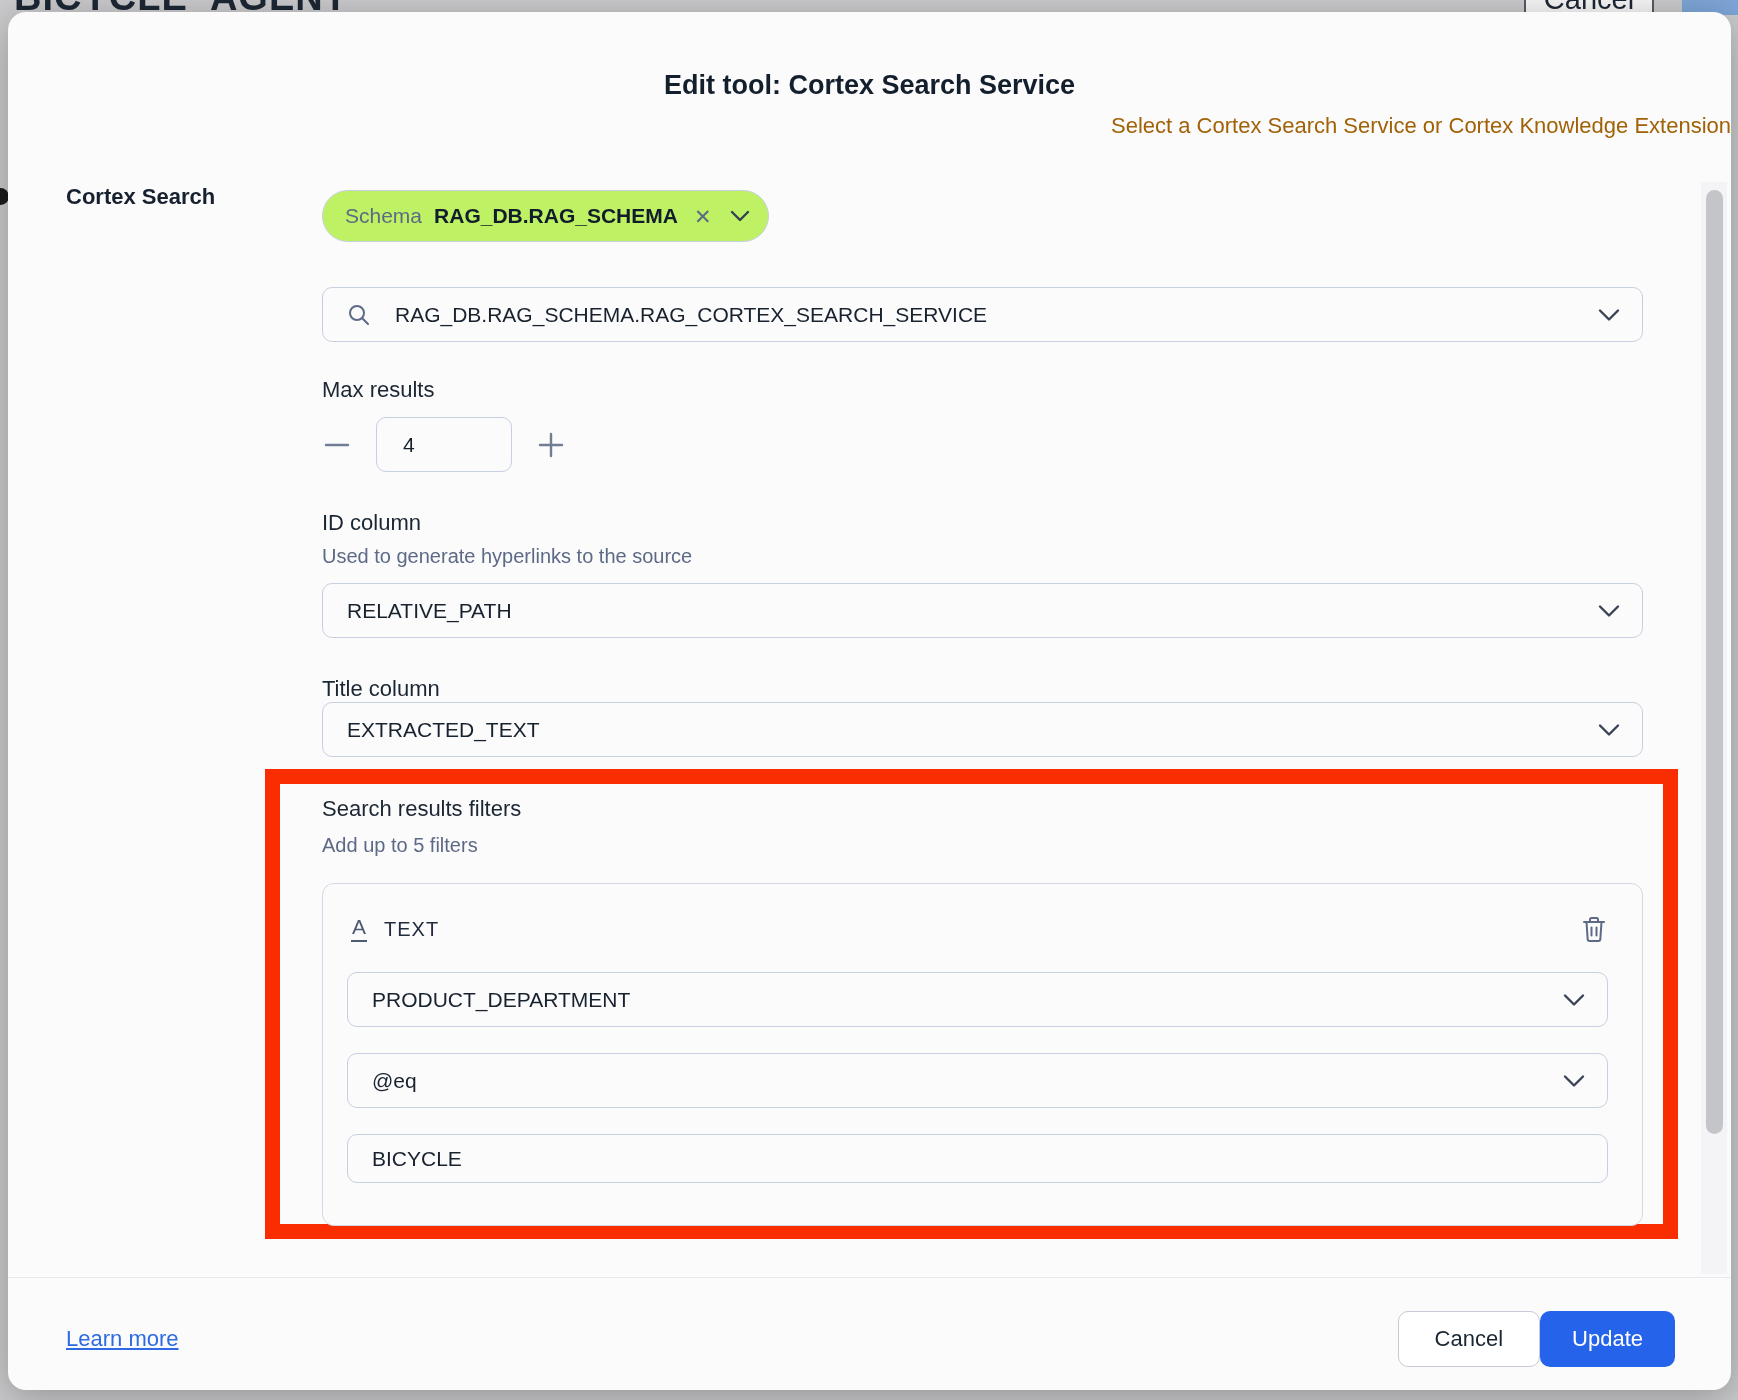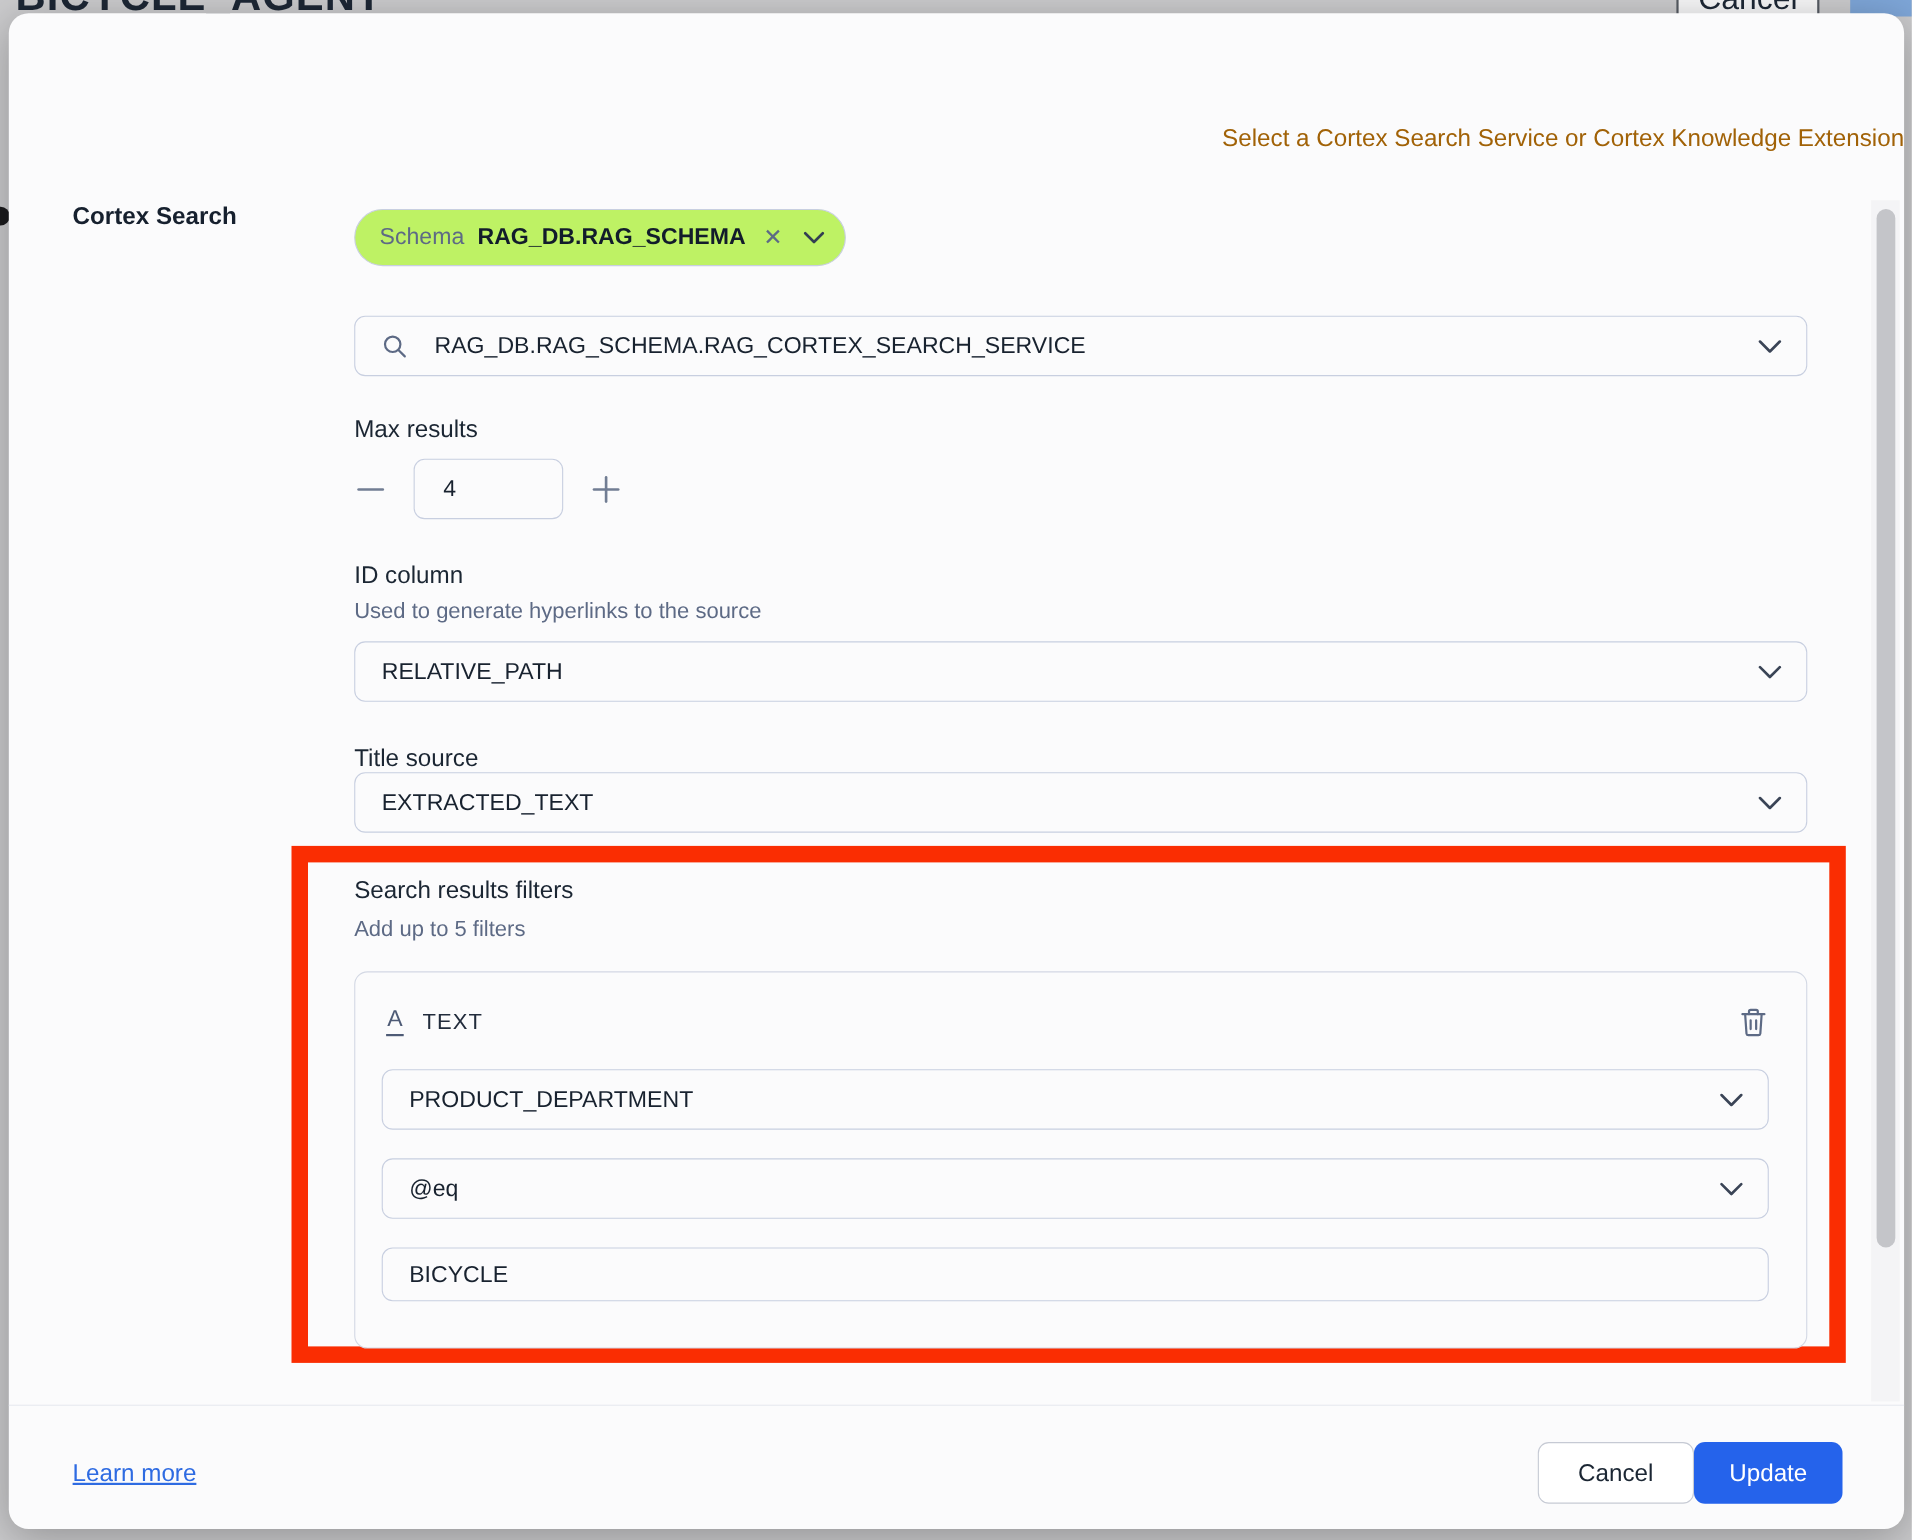--- a/index.html
+++ b/index.html
@@ -146,20 +146,21 @@
 </head>
 <body>
 
 <div class="bg-agent-title">BICYCLE_AGENT</div>
 <div class="bg-cancel-btn">Cancel</div>
 <div class="bg-blue-btn"></div>
 <div class="bg-left-dot"></div>
 
 <div class="modal">
 
+  <div class="modal-title">Edit tool: Cortex Search Service</div>
   <div class="modal-subtitle">Select a Cortex Search Service or Cortex Knowledge Extension</div>
 
   <div class="label-cortex">Cortex Search</div>
 
   <div class="col">
 
     
     <div class="chip">
       <span class="chip-prefix">Schema</span>
       <span class="chip-value">RAG_DB.RAG_SCHEMA</span>
@@ -210,21 +211,21 @@
     <div class="field mt15">
       <span>RELATIVE_PATH</span>
       <span class="chev">
         <svg width="22" height="13" viewBox="0 0 22 13">
             <path d="M2 2l9 9 9-9" fill="none" stroke="#3a4456" stroke-width="2.4" stroke-linecap="round" stroke-linejoin="round"></path>
           </svg>
       </span>
     </div>
 
     
-    <div class="section-label mt38">Title source</div>
+    <div class="section-label mt38">Title column</div>
     <div class="field mt12">
       <span>EXTRACTED_TEXT</span>
       <span class="chev">
         <svg width="22" height="13" viewBox="0 0 22 13">
             <path d="M2 2l9 9 9-9" fill="none" stroke="#3a4456" stroke-width="2.4" stroke-linecap="round" stroke-linejoin="round"></path>
           </svg>
       </span>
     </div>
 
     

